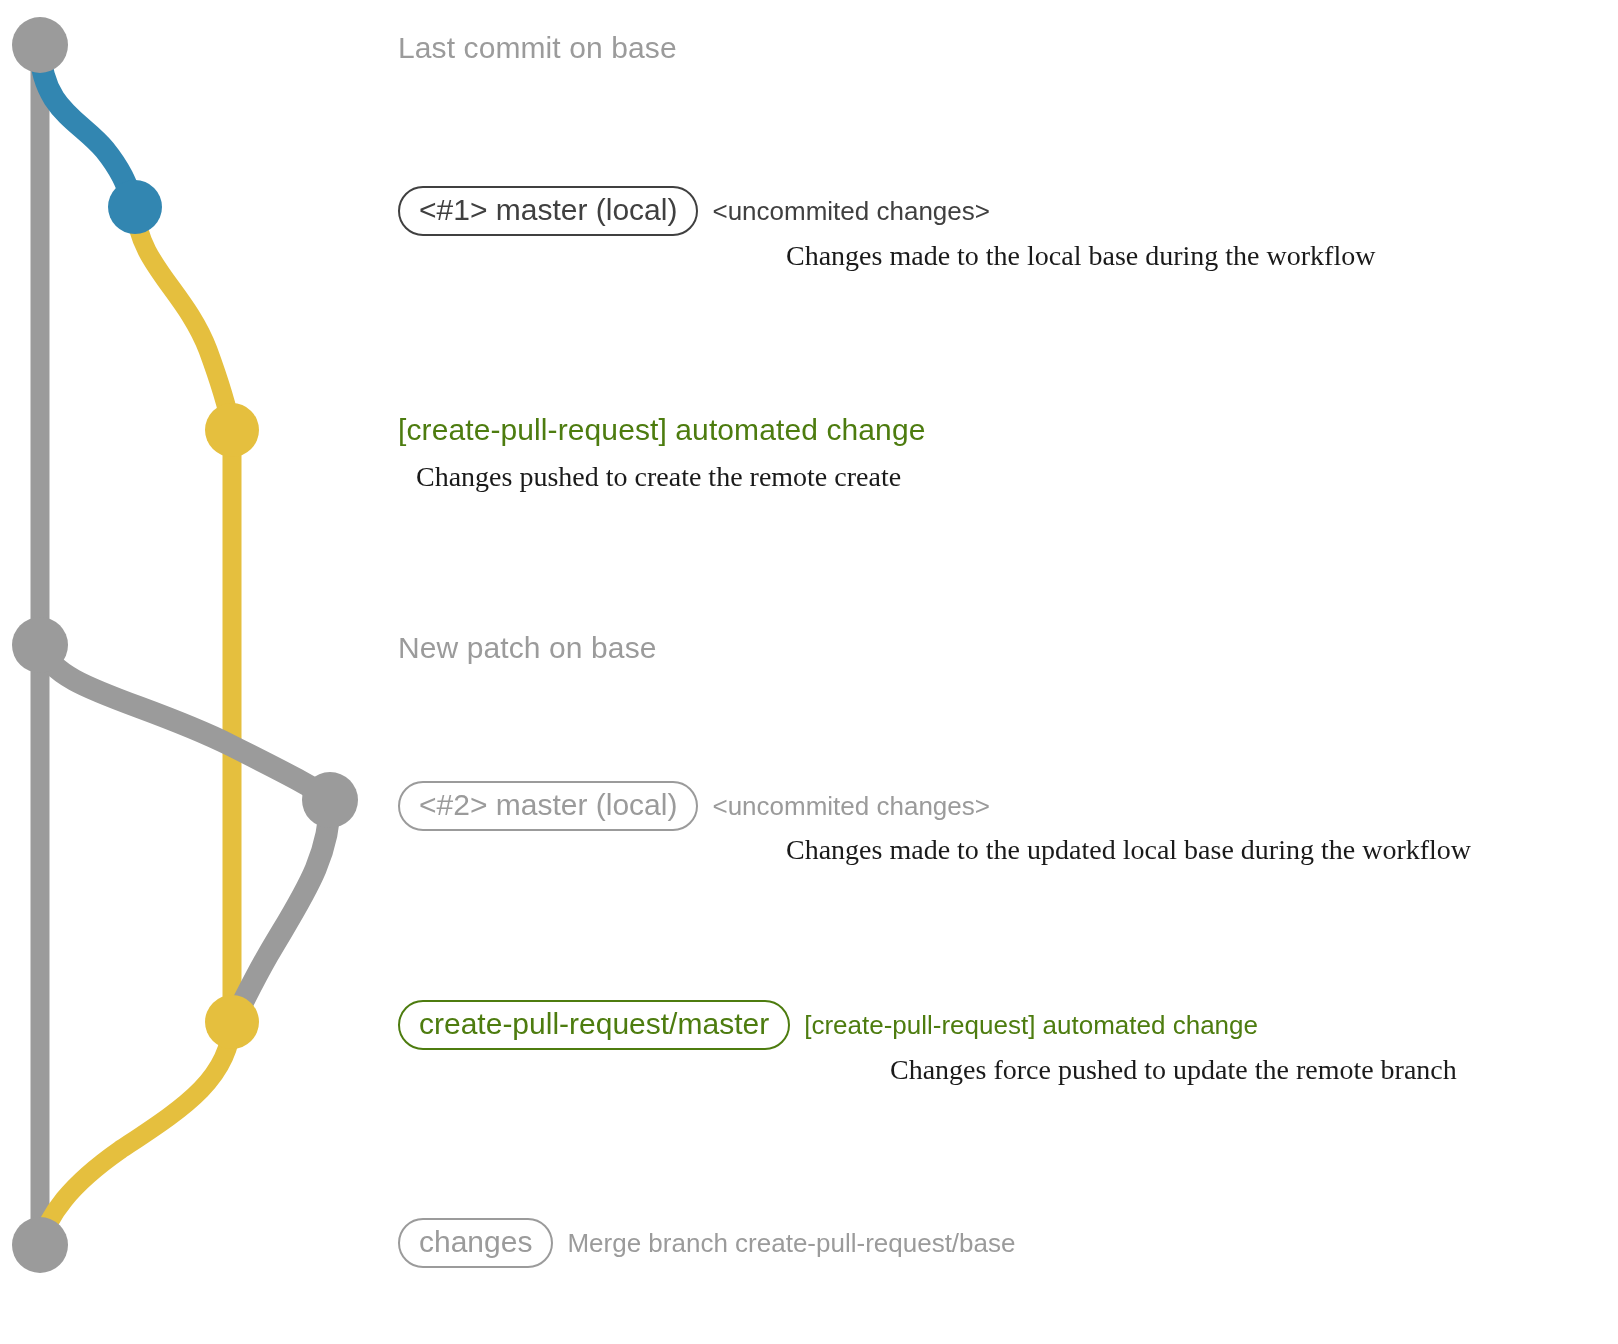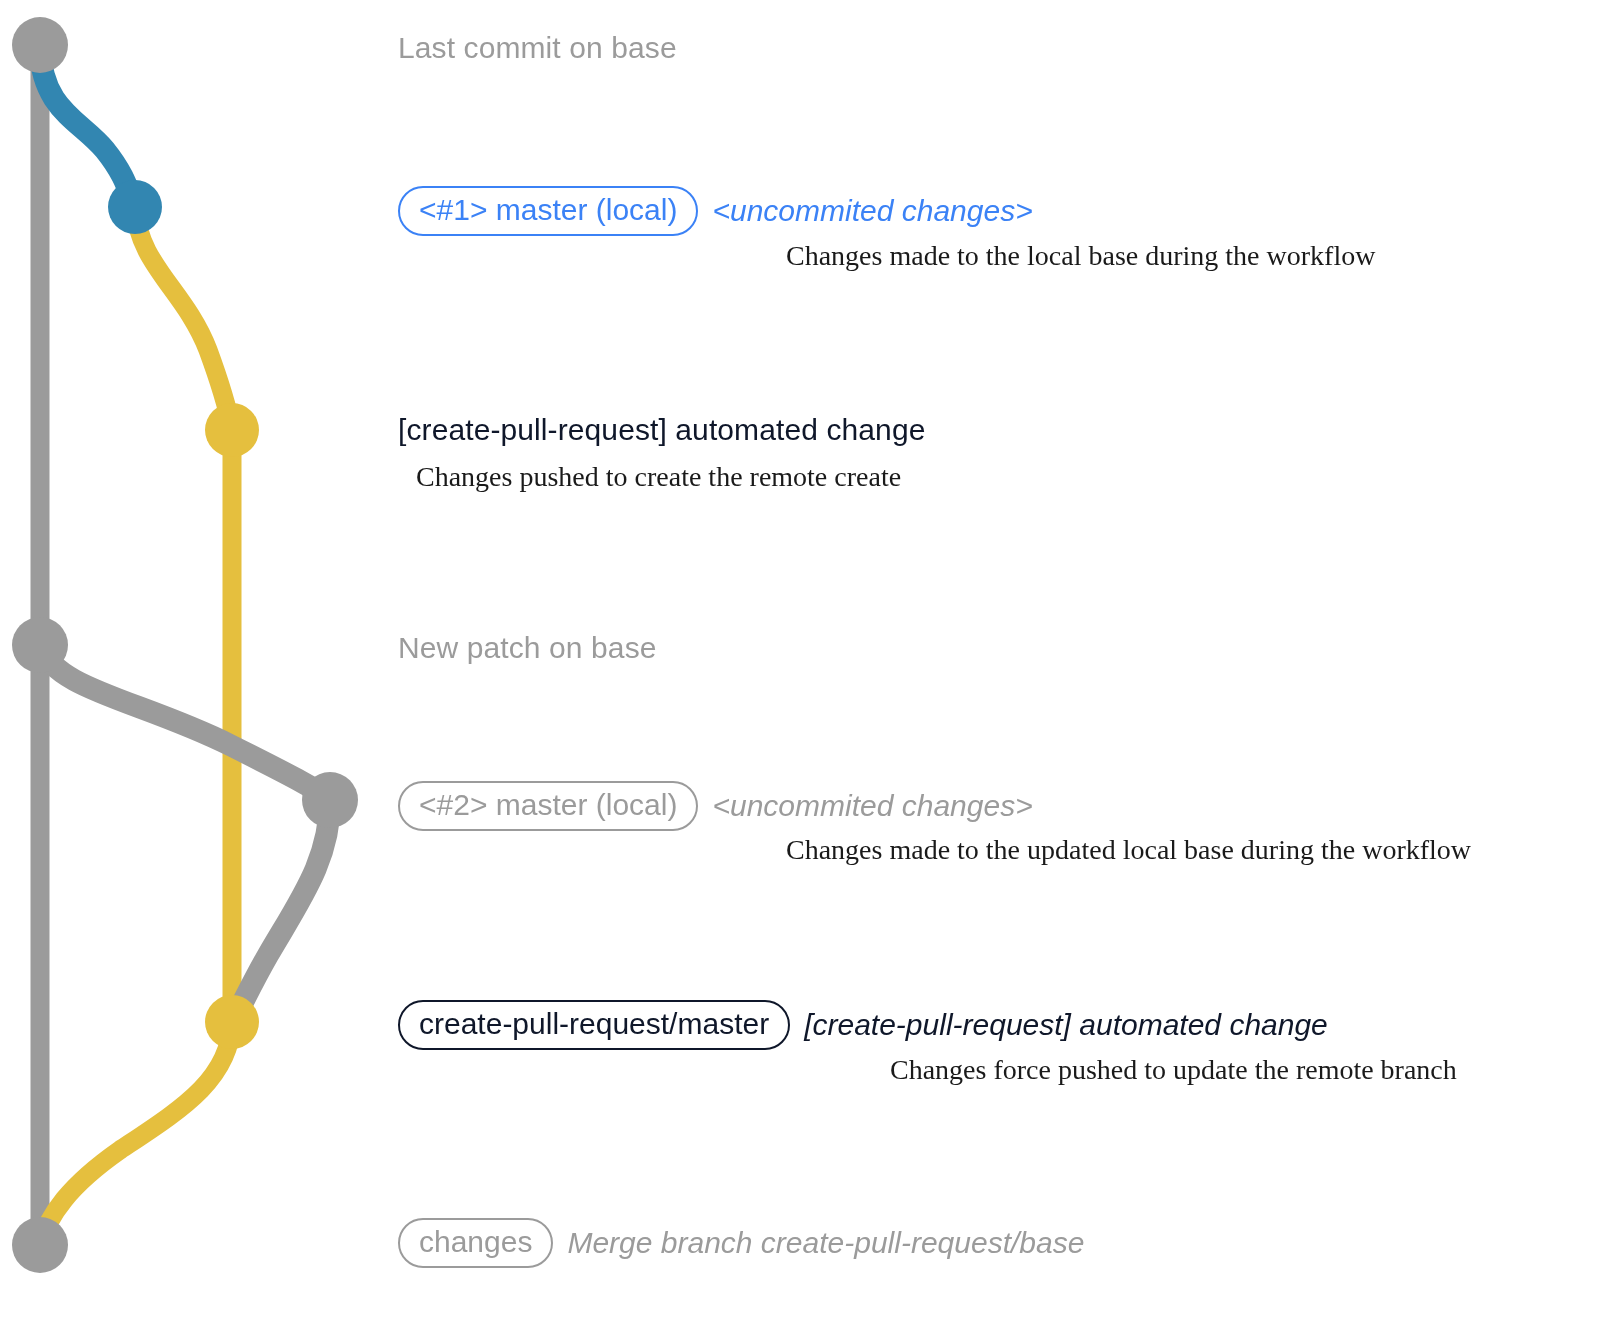--- a/index.html
+++ b/index.html
@@ -56,37 +56,36 @@
     white-space: nowrap;
     box-sizing: border-box;
   }
 
   .pill-text {
     display: block;
     line-height: 1;
   }
 
   .commit-msg {
-    font-size: 30px;
+    font-size: 26px;
     white-space: nowrap;
     margin-left: 14px;
-    font-style: italic;
   }
 
   .desc {
     position: absolute;
     font-family: Liberation Serif, serif;
     font-size: 28px;
     color: #1a1a1a;
     white-space: nowrap;
   }
 
   .c-gray   { color: #9b9b9b; }
-  .c-blue   { color: #3b82f6; }
-  .c-yellow { color: #0f172a; }
+  .c-blue   { color: #404040; }
+  .c-yellow { color: #4d7c0f; }
 </style>
 </head>
 <body>
 
 <svg id="graph-svg" viewBox="0 0 400 1344" xmlns="http://www.w3.org/2000/svg">
 
   <path d="M 40 45 L 40 645 L 40 1245" stroke="#9b9b9b" stroke-width="19" fill="none" stroke-linecap="round"></path>
 
   <path d="M 40 48 C 42 110, 80 120, 105 150 C 125 175, 128 190, 135 207" stroke="#3286b1" stroke-width="22" fill="none" stroke-linecap="round"></path>
 

